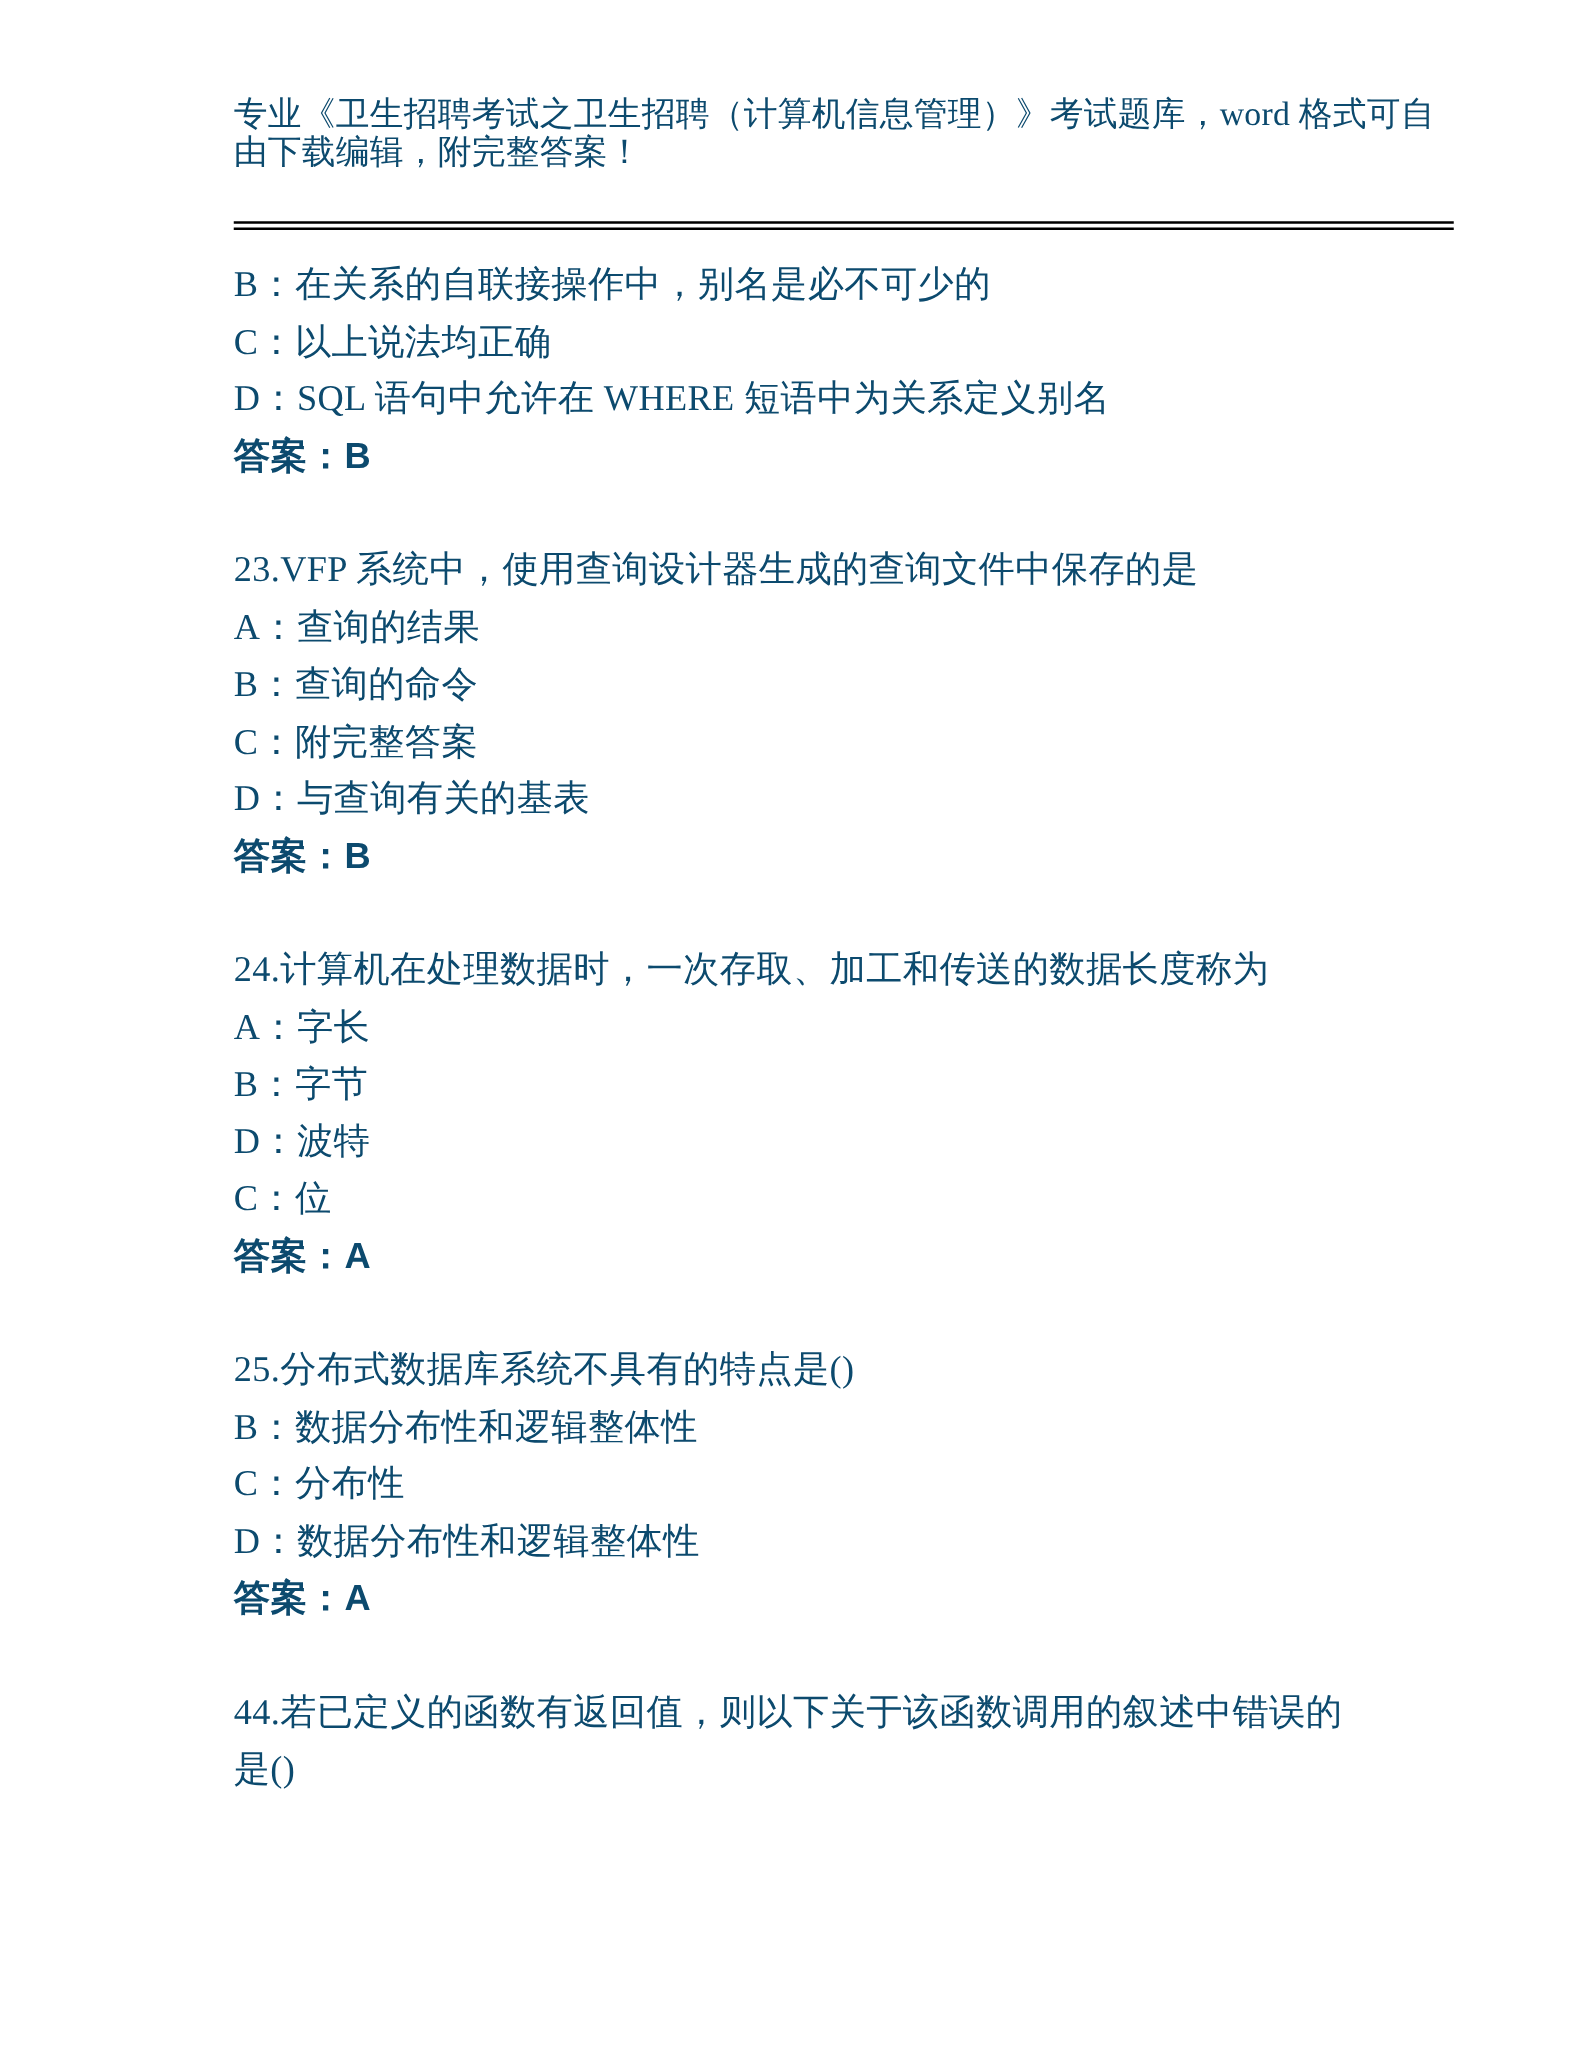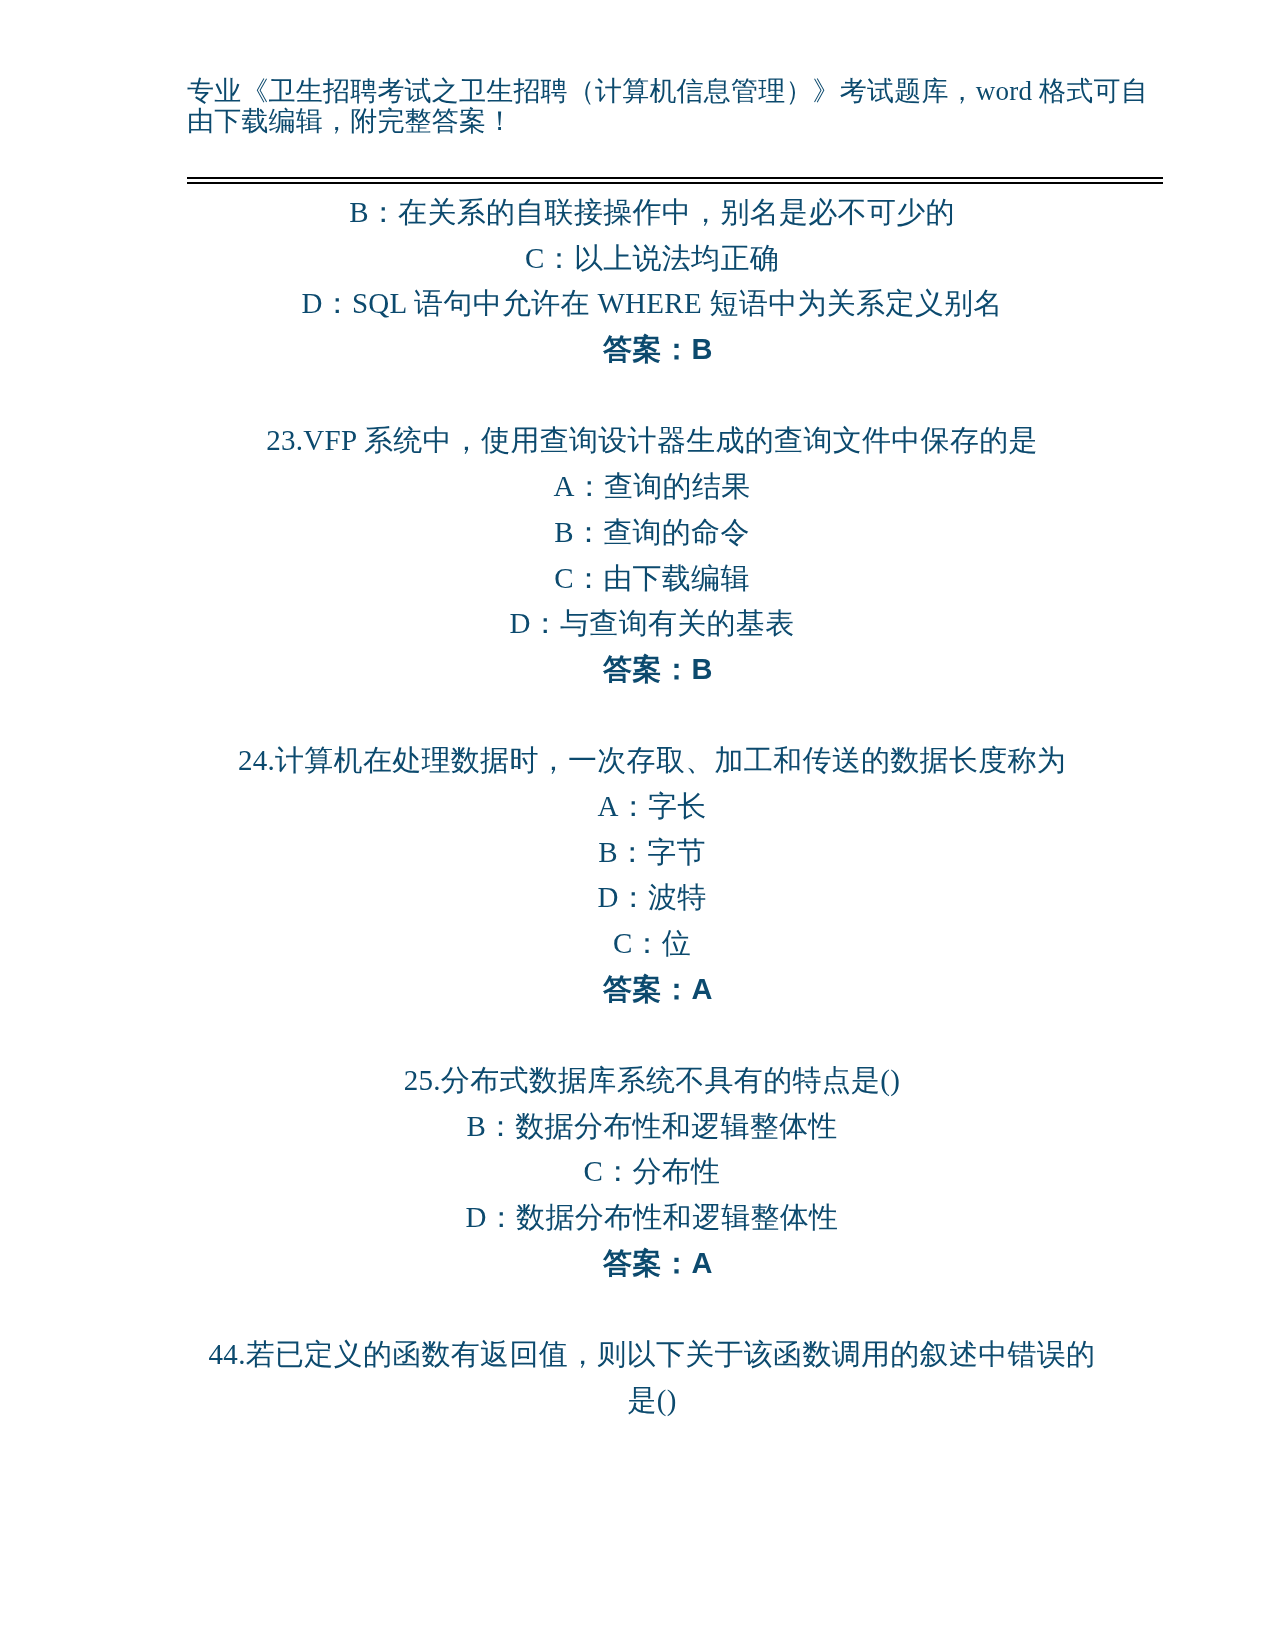--- a/index.html
+++ b/index.html
@@ -38,39 +38,37 @@
     width: 976px;
     height: 7px;
     box-sizing: border-box;
     border-top: 2px solid #000000;
     border-bottom: 2px solid #000000;
   }
   
   .content {
     position: absolute;
     left: 187px;
-    top: 190px;
+    top: 206px;
     width: 930px;
-    text-align: center;
   }
   .block {
     margin-bottom: 45.7px;
   }
   .line {
     font-size: 29px;
     height: 45.7px;
     line-height: 45.7px;
     white-space: pre;
     letter-spacing: 0.3px;
   }
   .answer {
     font-weight: bold;
     font-family: "Liberation Sans", "DejaVu Sans", sans-serif;
     letter-spacing: 0.5px;
-    margin-left: 12px;
   }
 </style>
 </head>
 <body>
 
 <div class="page">
 
   <div class="header">
     <div class="header-line">专业《卫生招聘考试之卫生招聘（计算机信息管理）》考试题库，word 格式可自</div>
     <div class="header-line">由下载编辑，附完整答案！</div>
@@ -82,21 +80,21 @@
       <div class="block">
         <div class="line">B：在关系的自联接操作中，别名是必不可少的</div>
         <div class="line">C：以上说法均正确</div>
         <div class="line">D：SQL 语句中允许在 WHERE 短语中为关系定义别名</div>
         <div class="line answer">答案：B</div>
       </div>
       <div class="block">
         <div class="line">23.VFP 系统中，使用查询设计器生成的查询文件中保存的是</div>
         <div class="line">A：查询的结果</div>
         <div class="line">B：查询的命令</div>
-        <div class="line">C：由下载编辑</div>
+        <div class="line">C：附完整答案</div>
         <div class="line">D：与查询有关的基表</div>
         <div class="line answer">答案：B</div>
       </div>
       <div class="block">
         <div class="line">24.计算机在处理数据时，一次存取、加工和传送的数据长度称为</div>
         <div class="line">A：字长</div>
         <div class="line">B：字节</div>
         <div class="line">D：波特</div>
         <div class="line">C：位</div>
         <div class="line answer">答案：A</div>

